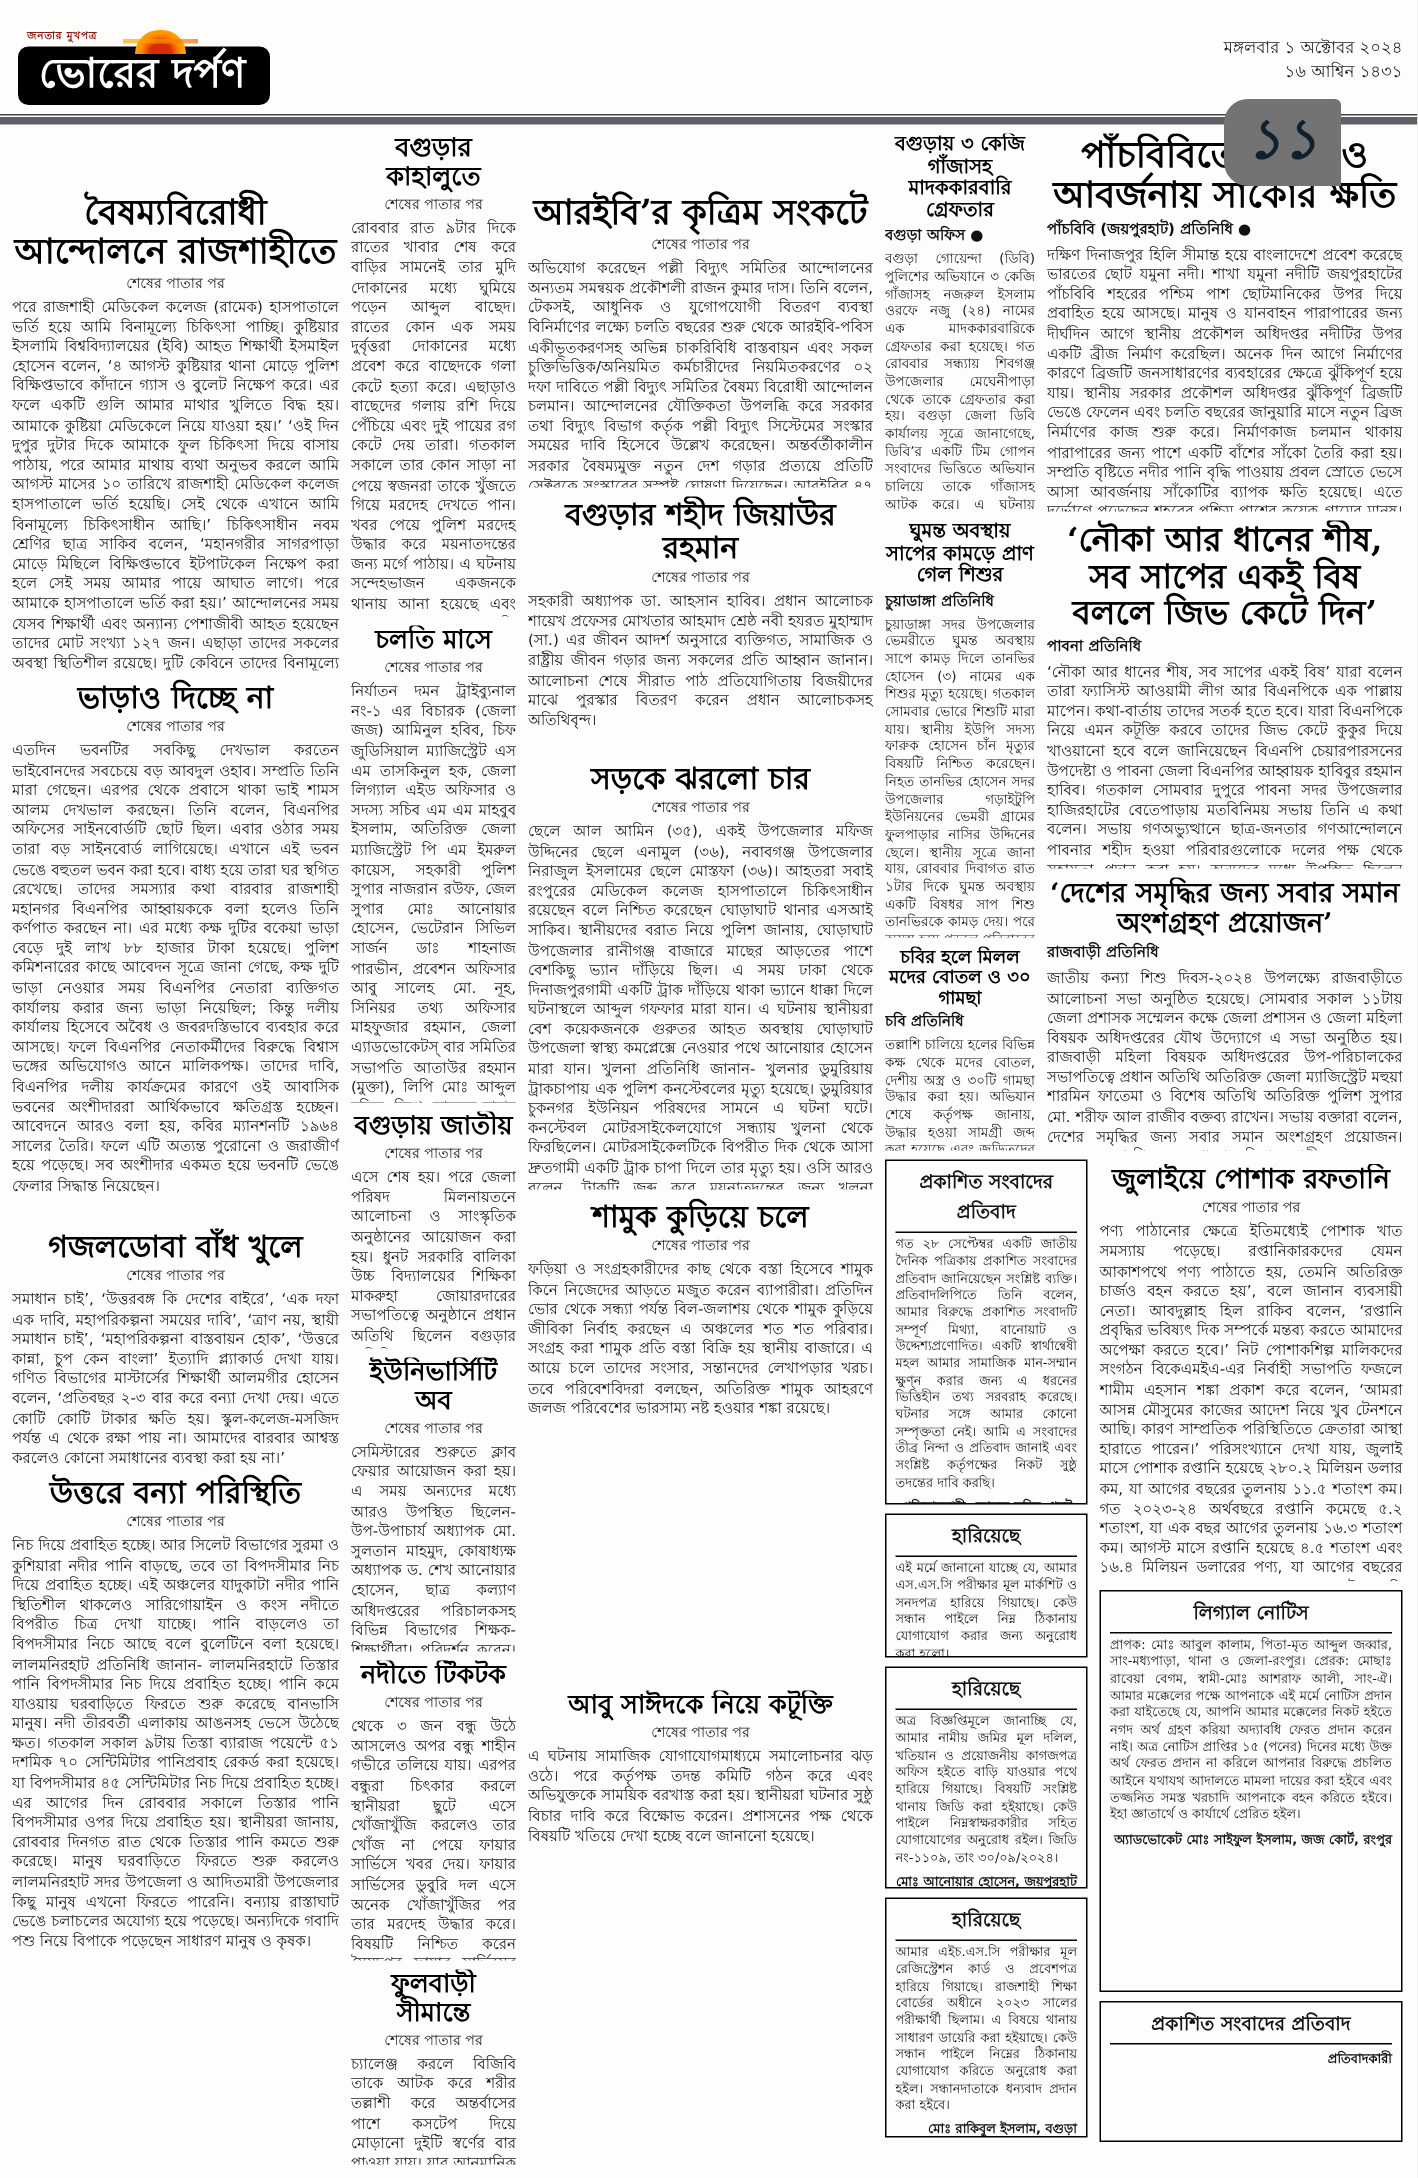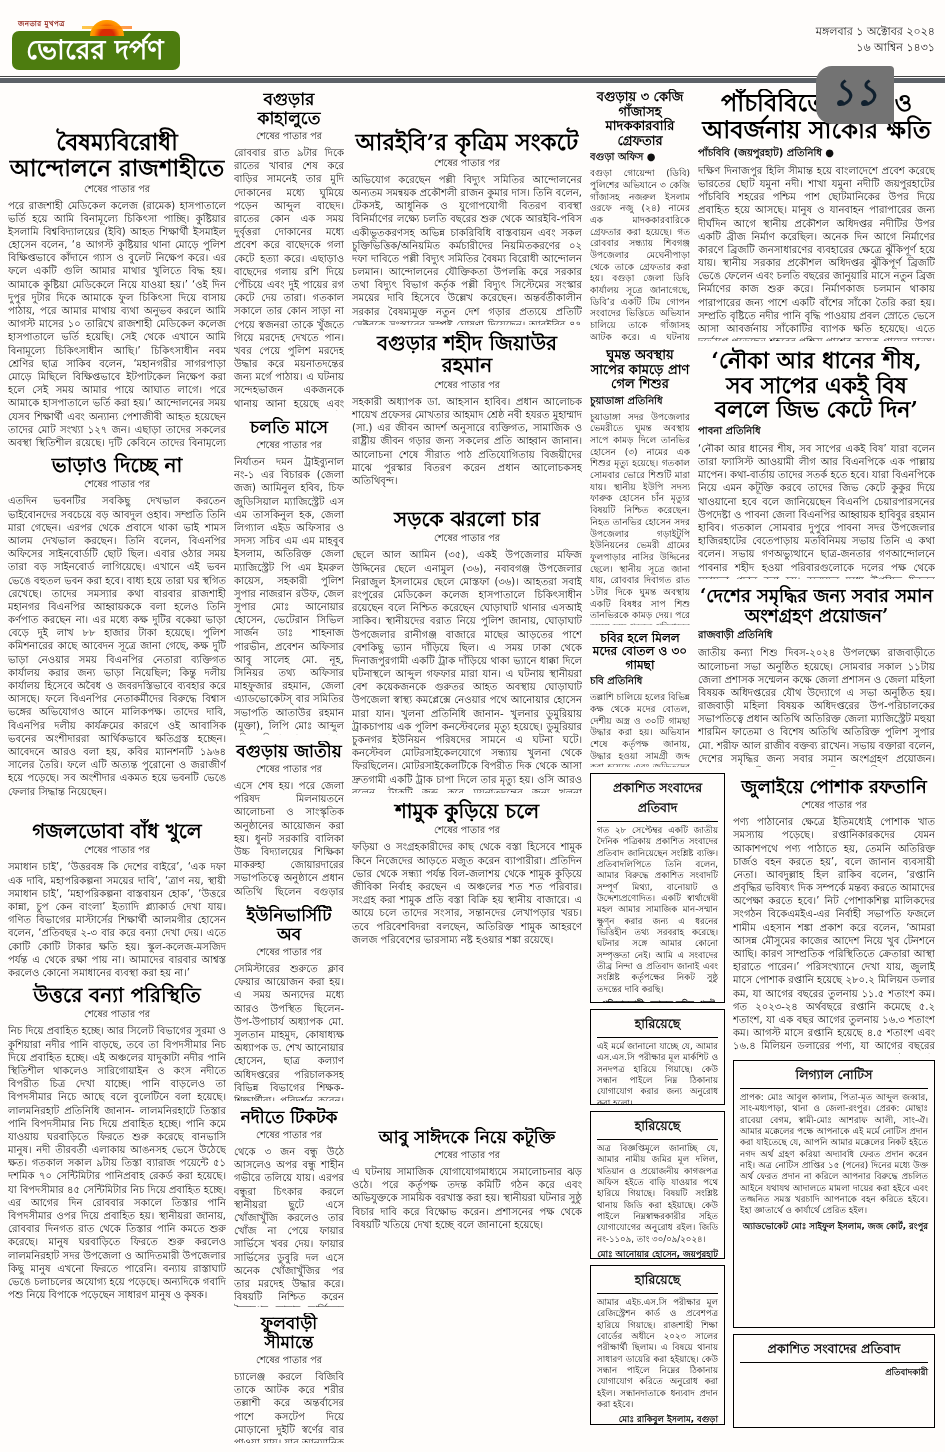--- a/index.html
+++ b/index.html
@@ -5,21 +5,21 @@
   html,body{margin:0;padding:0;background:#e8e8e8;}
   .page{
     width:945px;height:1452px;margin:0 auto;background:#fffdfb;position:relative;
     font-family:"DejaVu Sans","Liberation Sans",sans-serif;color:#141414;
     overflow:hidden;box-sizing:border-box;
   }
   
   .masthead{display:flex;justify-content:space-between;align-items:flex-start;padding:10px 10px 0 12px;height:74px;box-sizing:border-box;}
   .logo-wrap{position:relative;padding-top:8px;}
   .slogan{font-size:7px;color:#8b1a10;letter-spacing:.5px;margin:0 0 1px 6px;font-weight:bold;}
-  .logo-box{position:relative;background:#4d7c0f;border-radius:7px;padding:5px 16px 7px 14px;display:inline-block;}
+  .logo-box{position:relative;background:#000000;border-radius:7px;padding:5px 16px 7px 14px;display:inline-block;}
   .logo-text{color:#fff;font-size:27px;font-weight:bold;font-family:"DejaVu Serif","Liberation Serif",serif;line-height:1;}
   .sun{position:absolute;top:-11px;left:78px;width:34px;height:16px;border-radius:17px 17px 0 0;
        background:radial-gradient(circle at 50% 100%, #d92b04 0 30%, #ff8a00 55%, #ffd200 100%);}
   .sun:before{content:"";position:absolute;left:-8px;top:6px;width:50px;height:3px;background:linear-gradient(90deg,#ffb300,#ff6a00);opacity:.7;}
   .head-right{display:flex;align-items:flex-start;gap:10px;flex-direction:column;}
   .dates{text-align:right;font-size:11px;line-height:1.45;padding-top:14px;color:#222;}
   .pageno-tab{position:relative;width:78px;height:58px;background:#737373;border-radius:16px 4px 0 16px;
               display:flex;align-items:center;justify-content:center;}
   .pageno{font-size:37px;font-weight:bold;font-style:italic;color:#10202e;font-family:"DejaVu Serif",serif;}
   .rule{margin:2px 0 6px 0;border-top:1px solid #444;}

